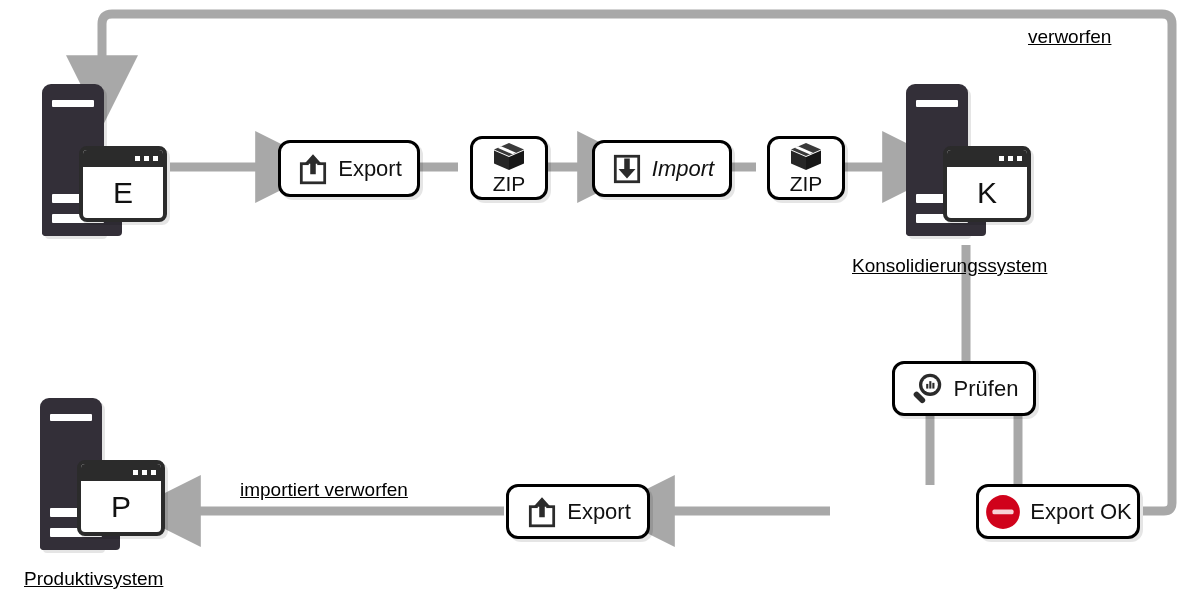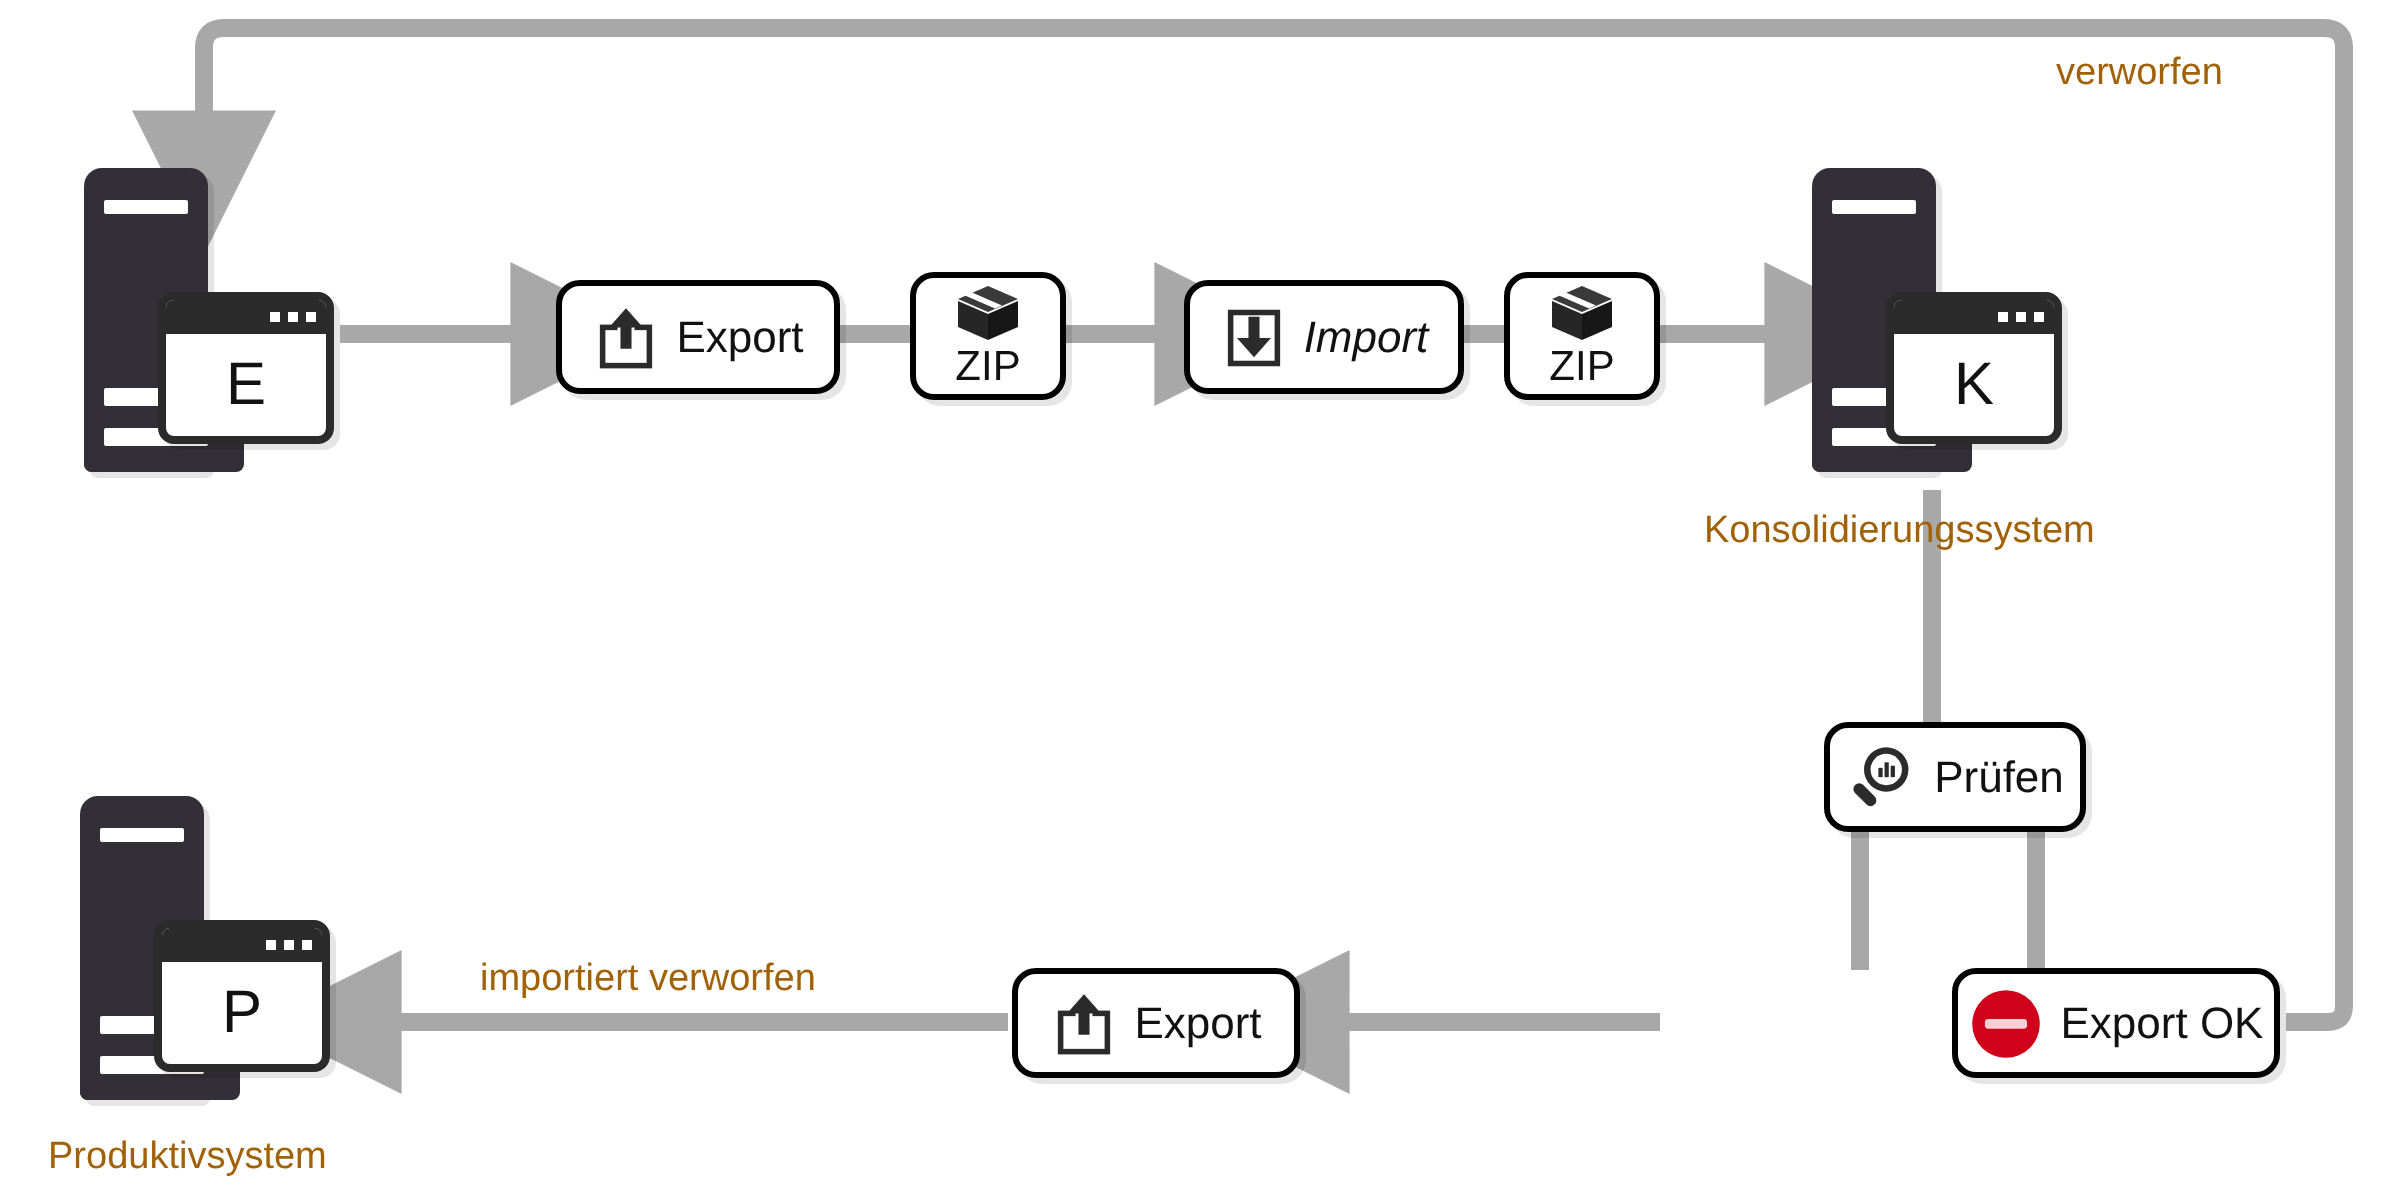--- a/index.html
+++ b/index.html
@@ -15,25 +15,25 @@
     border-radius:12px;
     box-sizing:border-box;
     display:flex;align-items:center;justify-content:center;
     gap:8px;
     font-size:22px;color:#111111;
     box-shadow:3px 3px 0 rgba(0,0,0,0.10);
   }
   .pbox .lbl{white-space:nowrap;line-height:1;}
 
   
-  .zipbox{flex-direction:column;gap:1px;}
+  .zipbox{flex-direction:column;gap:1px;margin-left:15px;}
   .zipbox .lbl{font-size:21px;}
 
   
-  .tlabel{position:absolute;font-size:19px;color:#a16207;white-space:nowrap;}
+  .tlabel{position:absolute;font-size:19px;color:#000000;white-space:nowrap;text-decoration:underline;}
 
   
   .computer{position:absolute;width:145px;height:165px;}
   .tower{
     position:absolute;left:10px;top:0;width:62px;height:152px;
     background:#332f38;border-radius:9px 9px 4px 4px;
     box-shadow:3px 3px 0 rgba(0,0,0,0.10);
   }
   .slot{position:absolute;background:#ffffff;border-radius:1px;}
   .slot.s1{left:10px;top:16px;width:42px;height:7px;}
@@ -169,21 +169,21 @@
       <div class="mbar">
         <span class="mdot"></span>
         <span class="mdot"></span>
         <span class="mdot"></span>
       </div>
       <div class="mscreen">K</div>
     </div>
   </div>
   <div class="tlabel" style="left:852px;top:255px;text-align:center;">Konsolidierungssystem</div>
 
-  <div class="pbox" style="left:892px;top:361px;width:131px;height:55px;margin-left:20px;">
+  <div class="pbox" style="left:892px;top:361px;width:144px;height:55px;">
     <svg class="ic ic-mag" viewBox="0 0 34 34">
       <circle cx="19" cy="13" r="10.5" fill="#2b2b2b"></circle>
       <circle cx="19" cy="13" r="7.4" fill="#ffffff"></circle>
       <rect x="15.3" y="12.2" width="2" height="4.4" fill="#2b2b2b"></rect>
       <rect x="18.2" y="9.6" width="2" height="7" fill="#2b2b2b"></rect>
       <rect x="21.1" y="11.2" width="2" height="5.4" fill="#2b2b2b"></rect>
       <rect x="2.4" y="22.2" width="13" height="5.4" rx="2.6" fill="#2b2b2b" transform="rotate(45 8.9 24.9)"></rect>
     </svg>
     <span class="lbl">Prüfen</span>
   </div>

